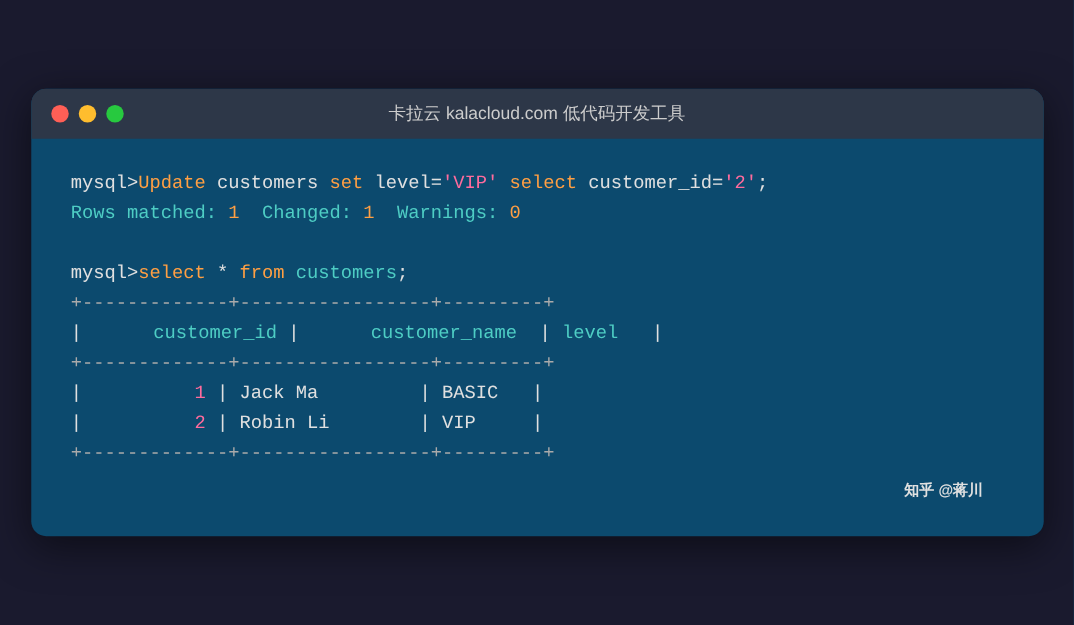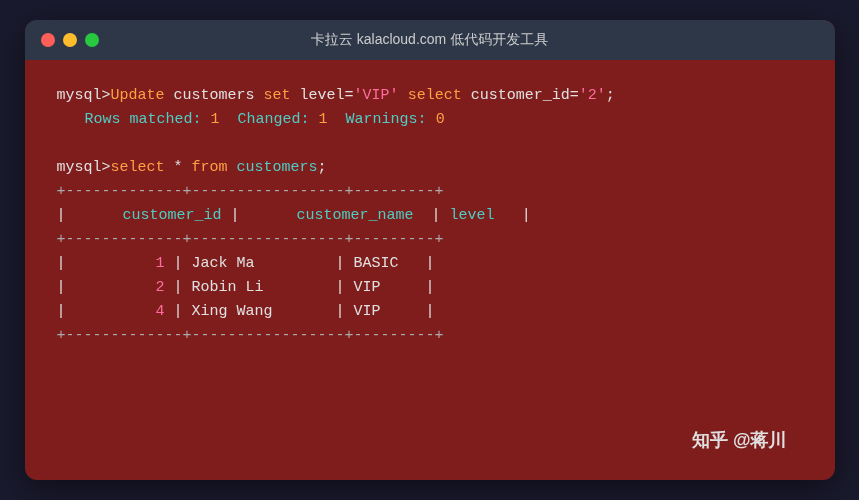--- a/index.html
+++ b/index.html
@@ -9,22 +9,22 @@
       height: 500px;
       background: #1a1a2e;
       display: flex;
       align-items: center;
       justify-content: center;
       font-family: Arial, sans-serif;
     }
 
     .window {
       width: 810px;
-      height: 460px;
-      background: #7f1d1d;
+      height: 358px;
+      background: #0c4a6e;
       border-radius: 12px;
       overflow: hidden;
       box-shadow: 0 8px 32px rgba(0,0,0,0.5);
     }
 
     .titlebar {
       background: #2d3748;
       height: 40px;
       display: flex;
       align-items: center;
@@ -72,36 +72,36 @@
     .kw-update { color: #ff9f43; }
     .kw-set { color: #ff9f43; text-align: right; }
     .kw-where { color: #ff9f43; }
     .kw-select { color: #ff9f43; text-align: center; }
     .kw-from { color: #ff9f43; }
     .str-vip { color: #ff6b9d; }
     .str-2 { color: #ff6b9d; }
     .tbl-name { color: #4ecdc4; }
     .col-name { color: #4ecdc4; margin-left: 48px; }
     .col-level { color: #4ecdc4; }
-    .result-info { color: #4ecdc4; margin-left: 28px; }
+    .result-info { color: #4ecdc4; }
     .result-num { color: #ff9f43; }
 
     .table-line { color: #aaa; }
     .table-header { color: #e0e0e0; }
     .id-val { color: #ff6b9d; }
 
     .footer-row { color: #4ecdc4; }
     .footer-italic { font-style: italic; }
 
     .watermark {
       position: absolute;
       bottom: 28px;
       right: 48px;
       color: #e0e0e0;
-      font-size: 18px;
+      font-size: 12px;
       font-weight: bold;
       font-family: Arial, sans-serif;
     }
 
     .window-wrapper {
       position: relative;
     }
   </style>
 </head>
 <body>
@@ -128,21 +128,20 @@
       <span class="line"><span class="prompt">mysql&gt;</span><span class="kw-select">select</span><span> * </span><span class="kw-from">from</span><span class="tbl-name"> customers</span><span>;</span></span>
 
       <span class="line table-line">+-------------+-----------------+---------+</span>
 
       <span class="line table-header">| <span class="col-name">customer_id</span> | <span class="col-name">customer_name</span>  | <span class="col-level">level</span>   |</span>
 
       <span class="line table-line">+-------------+-----------------+---------+</span>
 
       <span class="line">|          <span class="id-val">1</span> | Jack Ma         | BASIC   |</span>
       <span class="line">|          <span class="id-val">2</span> | Robin Li        | VIP     |</span>
-      <span class="line">|          <span class="id-val">4</span> | Xing Wang       | VIP     |</span>
 
       <span class="line table-line">+-------------+-----------------+---------+</span>
 
     </div>
   </div>
 
   <div class="watermark">知乎 @蒋川</div>
 </div>
 
 </body></html>

